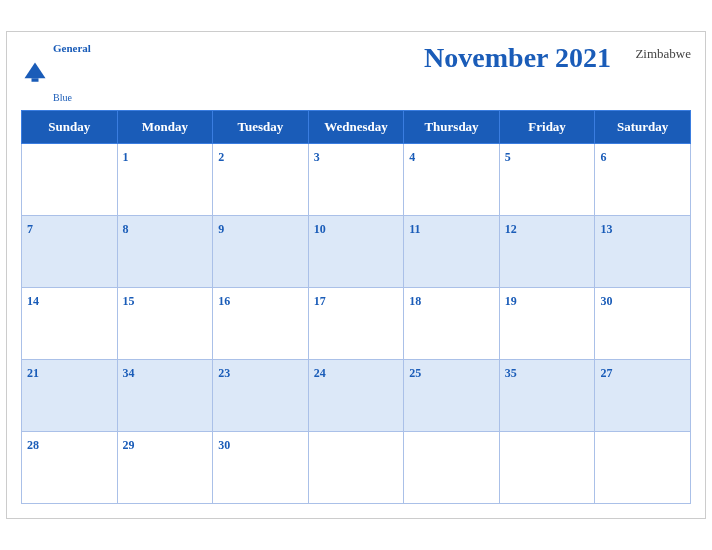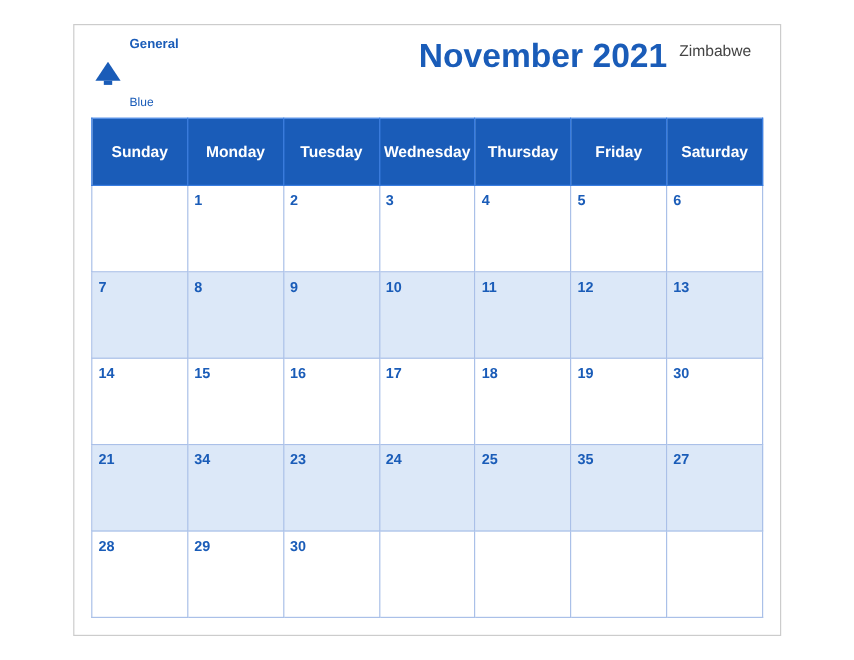--- a/index.html
+++ b/index.html
@@ -6,24 +6,25 @@
     body {
       font-family: Arial, sans-serif;
       background: #fff;
       width: 712px;
       height: 550px;
       display: flex;
       align-items: center;
       justify-content: center;
     }
     .calendar-wrapper {
-      width: 590px;
+      width: 700px;
       background: #fff;
       border: 1px solid #ccc;
       padding: 10px 14px 14px;
+      font-family: Liberation Serif, serif;
     }
     .calendar-header {
       display: flex;
       align-items: flex-start;
       justify-content: space-between;
       margin-bottom: 6px;
     }
     .logo-area {
       display: flex;
       align-items: center;
@@ -48,35 +49,35 @@
     .month-title {
       font-size: 28px;
       font-weight: bold;
       color: #1a5cb8;
       text-align: right;
       flex: 1;
     }
     .country-label {
       font-size: 13px;
       color: #444;
-      text-align: center;
+      text-align: right;
       padding-top: 4px;
       min-width: 80px;
     }
     .calendar-grid {
       width: 100%;
       border-collapse: collapse;
     }
     .calendar-grid th {
       background-color: #1a5cb8;
       color: #fff;
       text-align: center;
       font-size: 13px;
       font-weight: bold;
-      padding: 20px 2px;
+      padding: 8px 2px;
       border: 1px solid #3a7de0;
     }
     .calendar-grid td {
       border: 1px solid #aac0e8;
       vertical-align: top;
       width: calc(100% / 7);
       height: 72px;
       padding: 3px 5px;
       background: #fff;
     }

